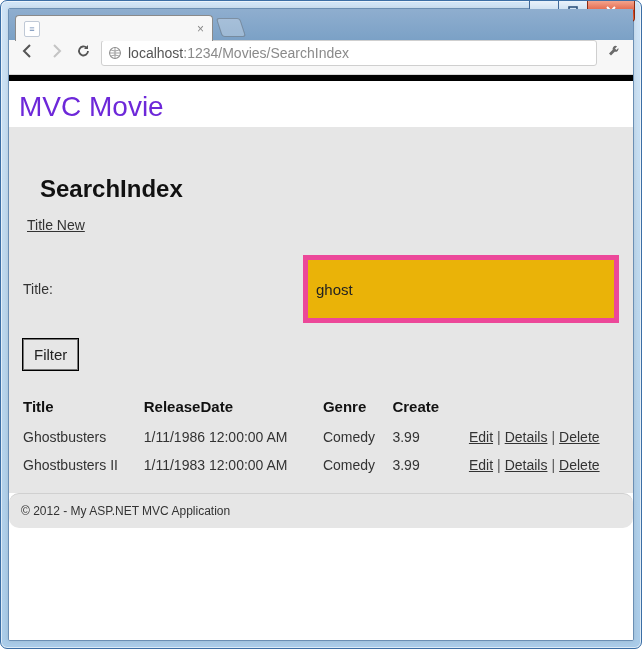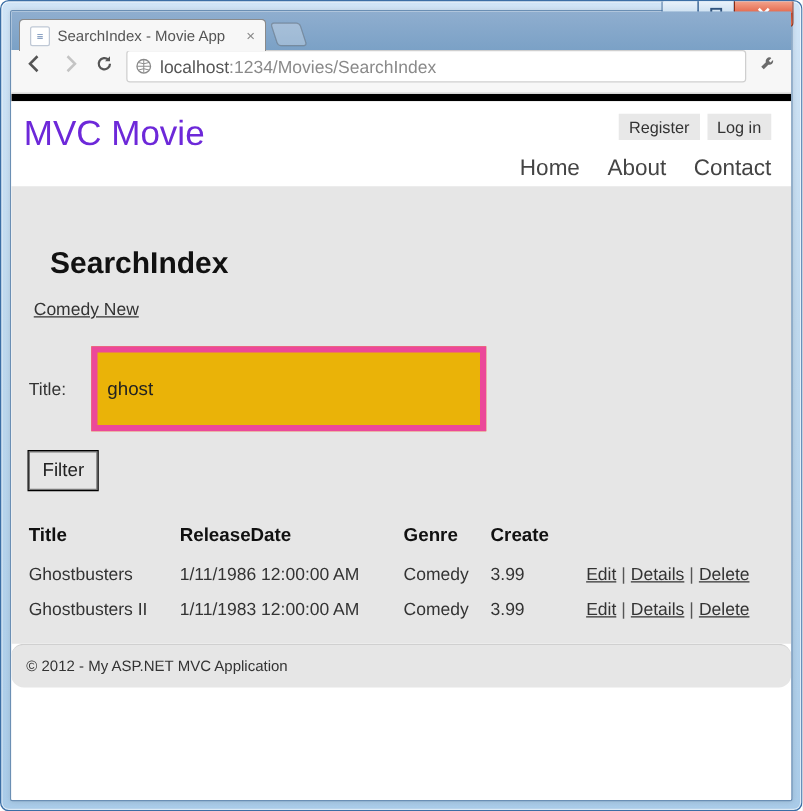--- a/index.html
+++ b/index.html
@@ -122,21 +122,21 @@
     width:84px; height:42px; background:#fff;
     border-bottom-left-radius:84px; border-bottom-right-radius:84px;
     position:absolute; left:6px; top:100%;
     margin-top:-2px;
   }
 
   .content-wrap { background:#e6e6e6; padding:28px 14px 14px 14px; min-height:300px; position:relative; }
   h1.page-title { margin:20px 0 14px 17px; font-size:24px; font-weight:700; color:#111; }
   .create-link { color:#333; text-decoration:underline; font-size:14px; margin-left:4px; }
 
-  .search-row { margin:22px 0 12px 0; display:flex; align-items:center; gap:20px; }
+  .search-row { margin:22px 0 12px 0; display:flex; align-items:center; gap:20px;justify-content:space-between; }
   .search-row label { color:#333; font-size:14px; }
   .search-row input[type=text] {
     width:290px; height:26px; border:5px solid #ec4899;
     background:#eab308; padding:16px 8px; font-size:15px; color:#222;
     font-family:inherit;
   }
   .filter-btn {
     margin-top:4px;
     border:1px solid #777; background:#e6e6e6;
     padding:6px 10px; font-size:15px; color:#222;
@@ -183,21 +183,20 @@
           <path d="M2 2 L10 10 M10 2 L2 10" stroke="currentColor" stroke-width="2"></path>
         </svg>
     </div>
   </div>
 
   <div class="chrome-body">
 
     <div class="tabstrip">
       <div class="tab">
         <span class="favicon">≡</span>
-        <span>SearchIndex - Movie App</span>
         <span class="tab-x">×</span>
       </div>
       <div class="newtab"></div>
     </div>
 
     <div class="toolbar">
       <div class="nav-ico">
         <svg width="16" height="16">
             <path d="M10 2 L4 8 L10 14" fill="none" stroke="#555" stroke-width="2"></path>
           </svg>
@@ -227,37 +226,26 @@
             <path d="M10.5 3a3 3 0 0 0-3.8 3.7L3 10.4l2 2 3.7-3.7A3 3 0 0 0 12.4 5l-2 2-1.4-1.4 2-2z" fill="#6b6b6b"></path>
           </svg>
       </div>
     </div>
 
     <div class="page">
       <div class="blackbar"></div>
 
       <div class="header">
         <div class="brand">MVC Movie</div>
-        <div class="header-right">
-          <div class="account-links">
-            <a href="#">Register</a>
-            <a href="#">Log in</a>
-          </div>
-          <nav class="main-nav">
-            <a href="#">Home</a>
-            <a href="#">About</a>
-            <a href="#">Contact</a>
-          </nav>
-        </div>
         <div class="half-circle"></div>
       </div>
 
       <div class="content-wrap">
         <h1 class="page-title">SearchIndex</h1>
-        <a href="#" class="create-link">Comedy New</a>
+        <a href="#" class="create-link">Title New</a>
 
         <div class="search-row">
           <label>Title:</label>
           <input type="text" value="ghost" style="">
         </div>
         <button class="filter-btn">Filter</button>
 
         <table class="data">
           <thead>
             <tr>

